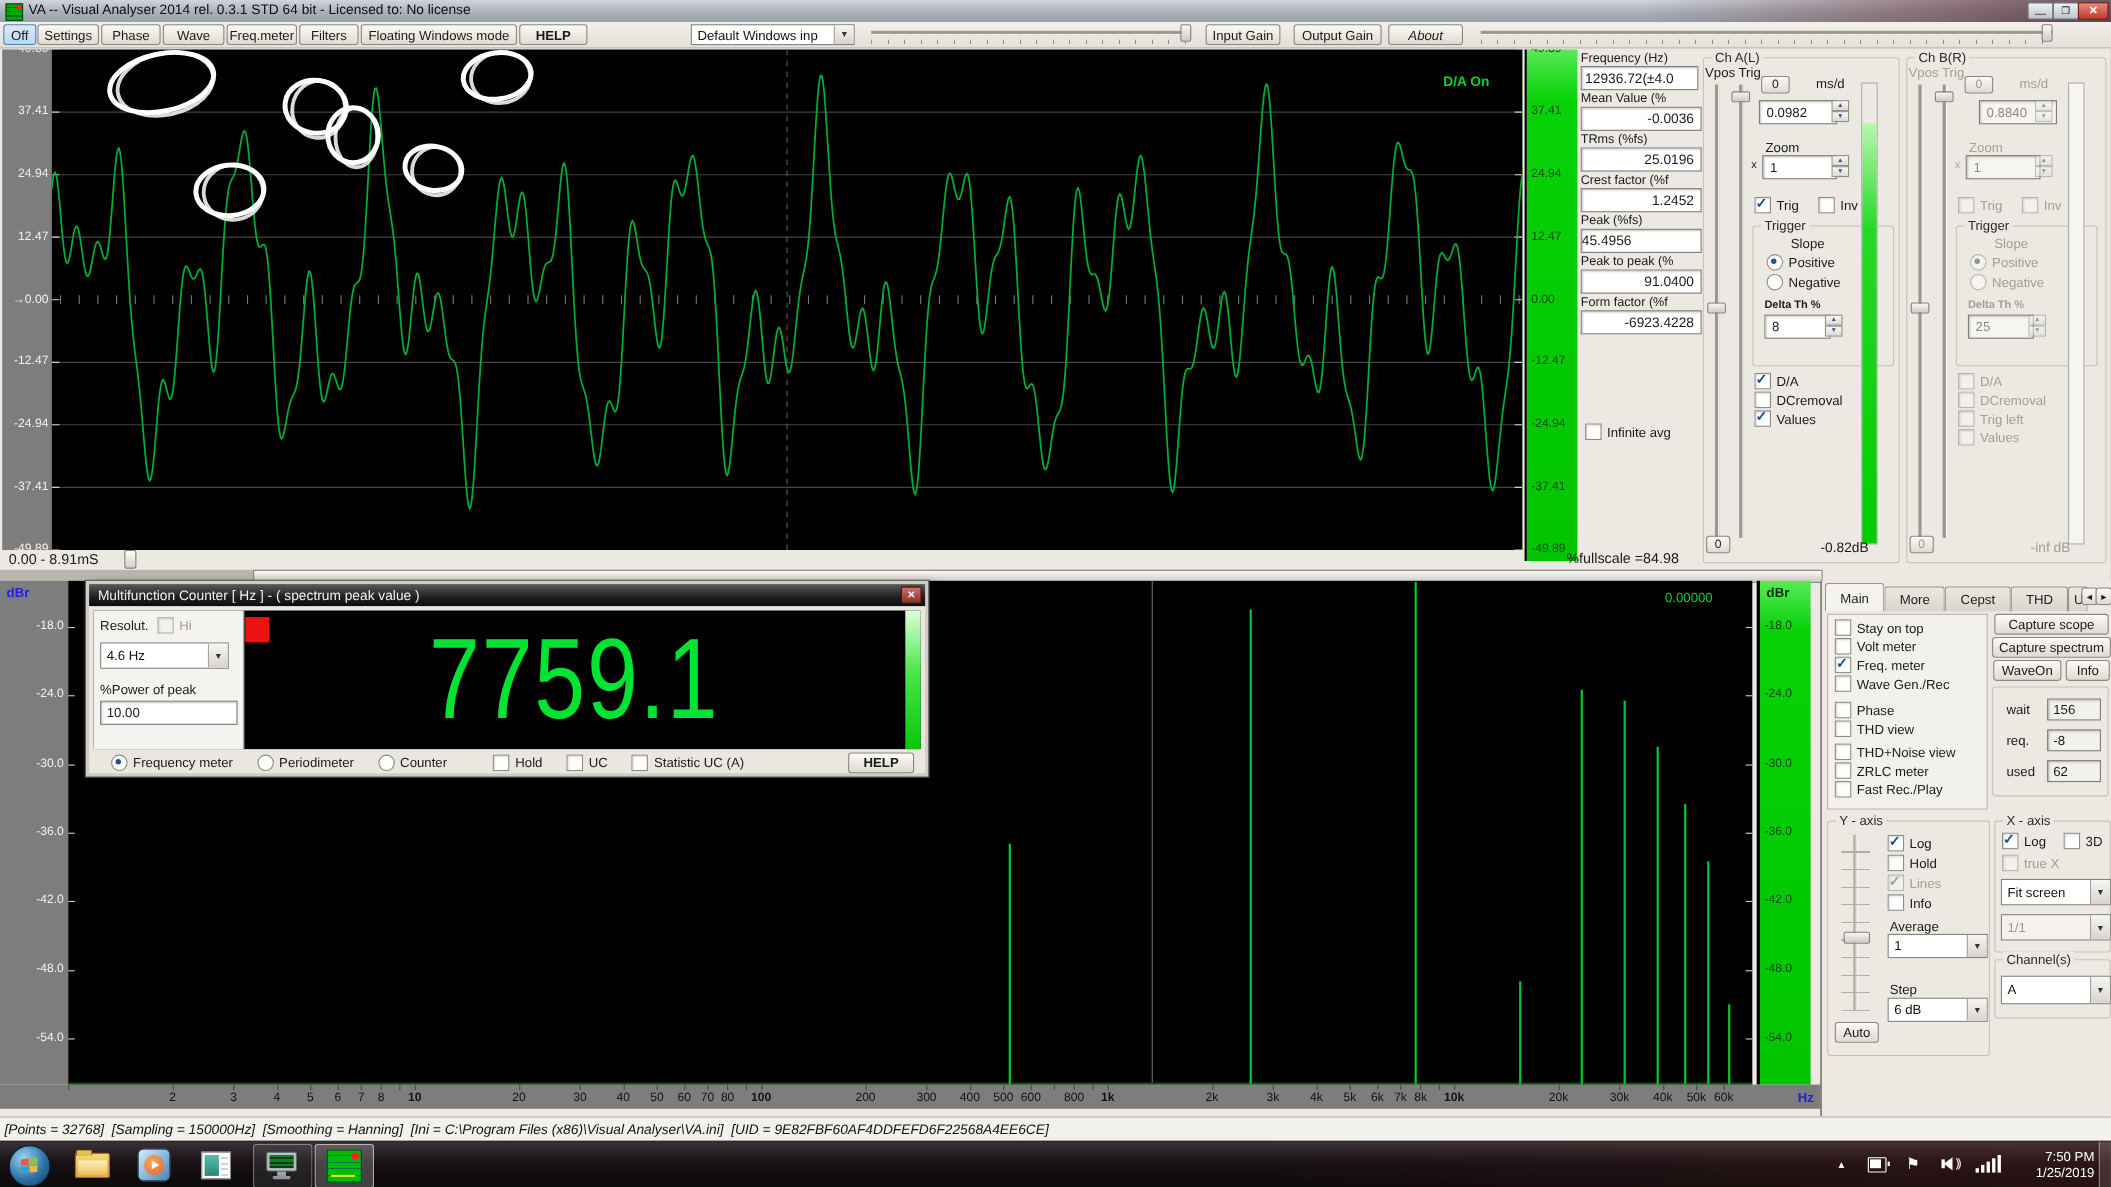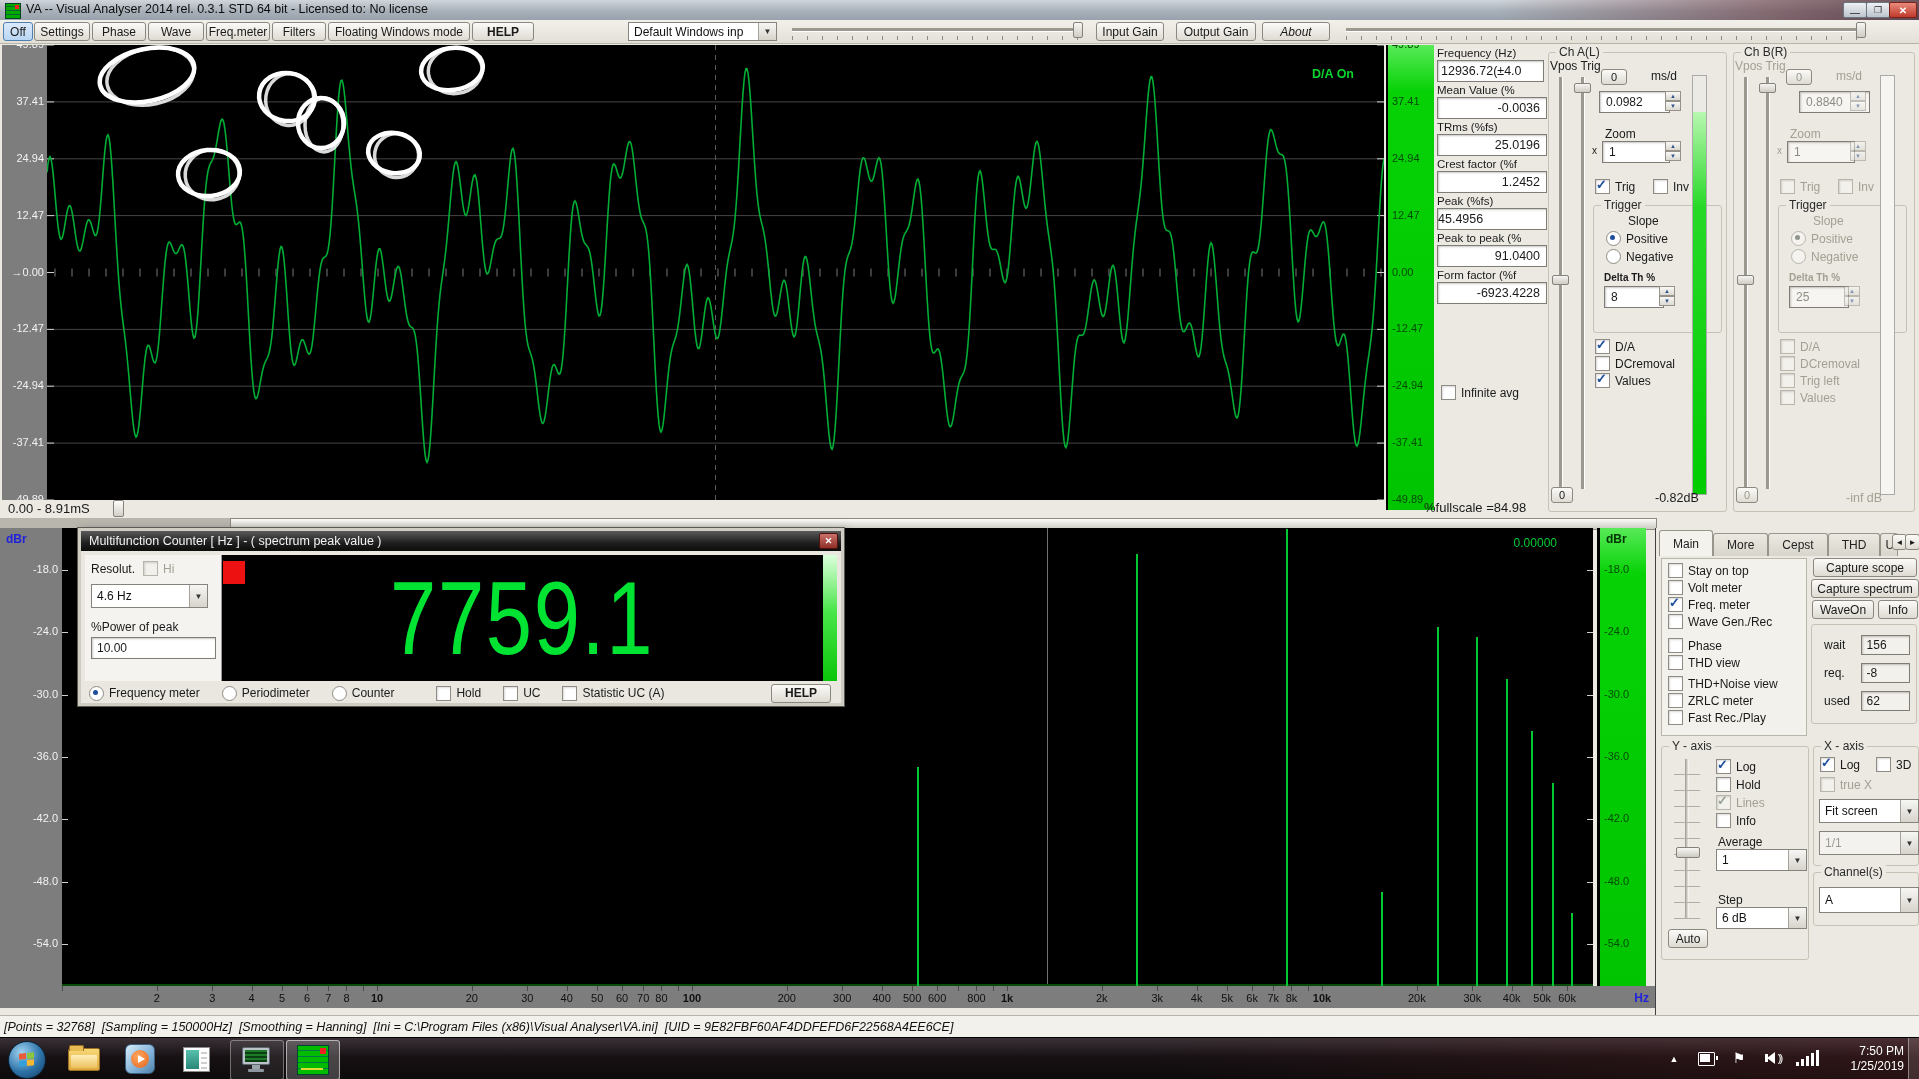--- a/index.html
+++ b/index.html
@@ -736,21 +736,21 @@
           <span>10.00</span>
           </div>
       </div>
       <div class="abs" style="left:138px;top:6px;width:22px;height:23px;background:#ee1111;"></div>
       <div class="abs" style="left:137px;top:0;width:600px;height:126px;display:flex;align-items:center;justify-content:center;">
         <span style="color:#00e333;font-size:104px;line-height:100px;transform:scaleX(.8);letter-spacing:2px;">7759.1</span>
       </div>
       <div class="abs" style="right:0;top:0;width:14px;height:126px;background:linear-gradient(180deg,#dcffdc,#49e549 45%,#0ac60a);"></div>
     </div>
     <div class="abs" style="left:4px;top:152px;width:752px;height:20px;display:flex;align-items:center;gap:22px;">
-      <span class="radio on" style="margin-left:4px;">
+      <span class="radio on" style="margin-left:16px;">
         <span class="dot"></span>
           <span>Frequency meter</span>
         </span>
       <span class="radio">
         <span class="dot"></span>
           <span>Periodimeter</span>
         </span>
       <span class="radio">
         <span class="dot"></span>
           <span>Counter</span>

